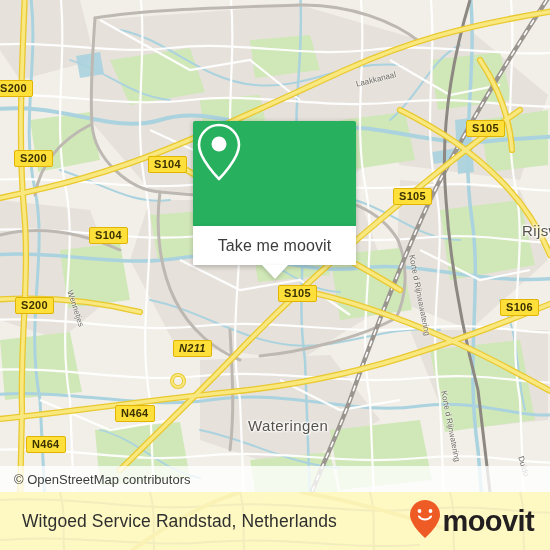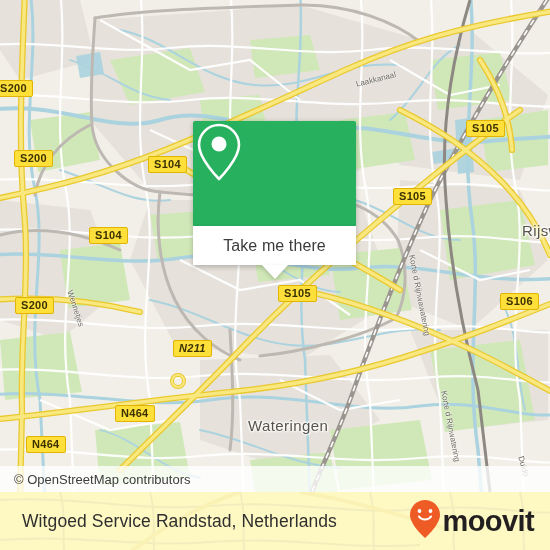--- a/index.html
+++ b/index.html
@@ -248,21 +248,21 @@
     </svg>
 
     <div class="shield" style="left:-6px;top:80px;">S200</div>
     <div class="shield" style="left:14px;top:150px;">S200</div>
     <div class="shield" style="left:15px;top:297px;">S200</div>
     <div class="shield" style="left:148px;top:156px;">S104</div>
     <div class="shield" style="left:89px;top:227px;">S104</div>
     <div class="shield" style="left:466px;top:120px;">S105</div>
     <div class="shield" style="left:393px;top:188px;">S105</div>
     <div class="shield" style="left:278px;top:285px;">S105</div>
-    <div class="shield" style="left:500px;top:293px;">S106</div>
+    <div class="shield" style="left:500px;top:299px;">S106</div>
     <div class="shield" style="left:173px;top:340px;font-style:italic;">N211</div>
     <div class="shield" style="left:115px;top:405px;">N464</div>
     <div class="shield" style="left:26px;top:436px;">N464</div>
 
     <div class="place" style="left:248px;top:417px;">Wateringen</div>
     <div class="place" style="left:522px;top:222px;">Rijsw</div>
 
     <div class="street" style="left:355px;top:80px;transform:rotate(-14deg);">Laakkanaal</div>
     <div class="street" style="left:74px;top:289px;transform:rotate(72deg);">Wennetjes</div>
     <div class="street" style="left:416px;top:254px;transform:rotate(79deg);">Korte d Rijnwawatering</div>
@@ -272,21 +272,21 @@
     <div class="popup">
       <div class="popup-top">
         <span>
           <svg width="52" height="64" viewBox="0 0 52 64" aria-hidden="true">
             <path d="M26 4 C15 4 6 13 6 24 C6 38 26 58 26 58 C26 58 46 38 46 24 C46 13 37 4 26 4 Z" fill="none" stroke="#ffffff" stroke-width="2.6" stroke-linejoin="round"></path>
             <circle cx="26" cy="23" r="7.5" fill="#ffffff"></circle>
           </svg>
         </span>
       </div>
       <div class="popup-bottom">
-        <span class="label">Take me there</span>
+        <span class="label">Take me moovit</span>
         <span class="popup-tail"></span>
       </div>
     </div>
   </div>
 
   <div class="attrib">
     <span>© OpenStreetMap contributors</span>
   </div>
 
   <div class="bottombar">

